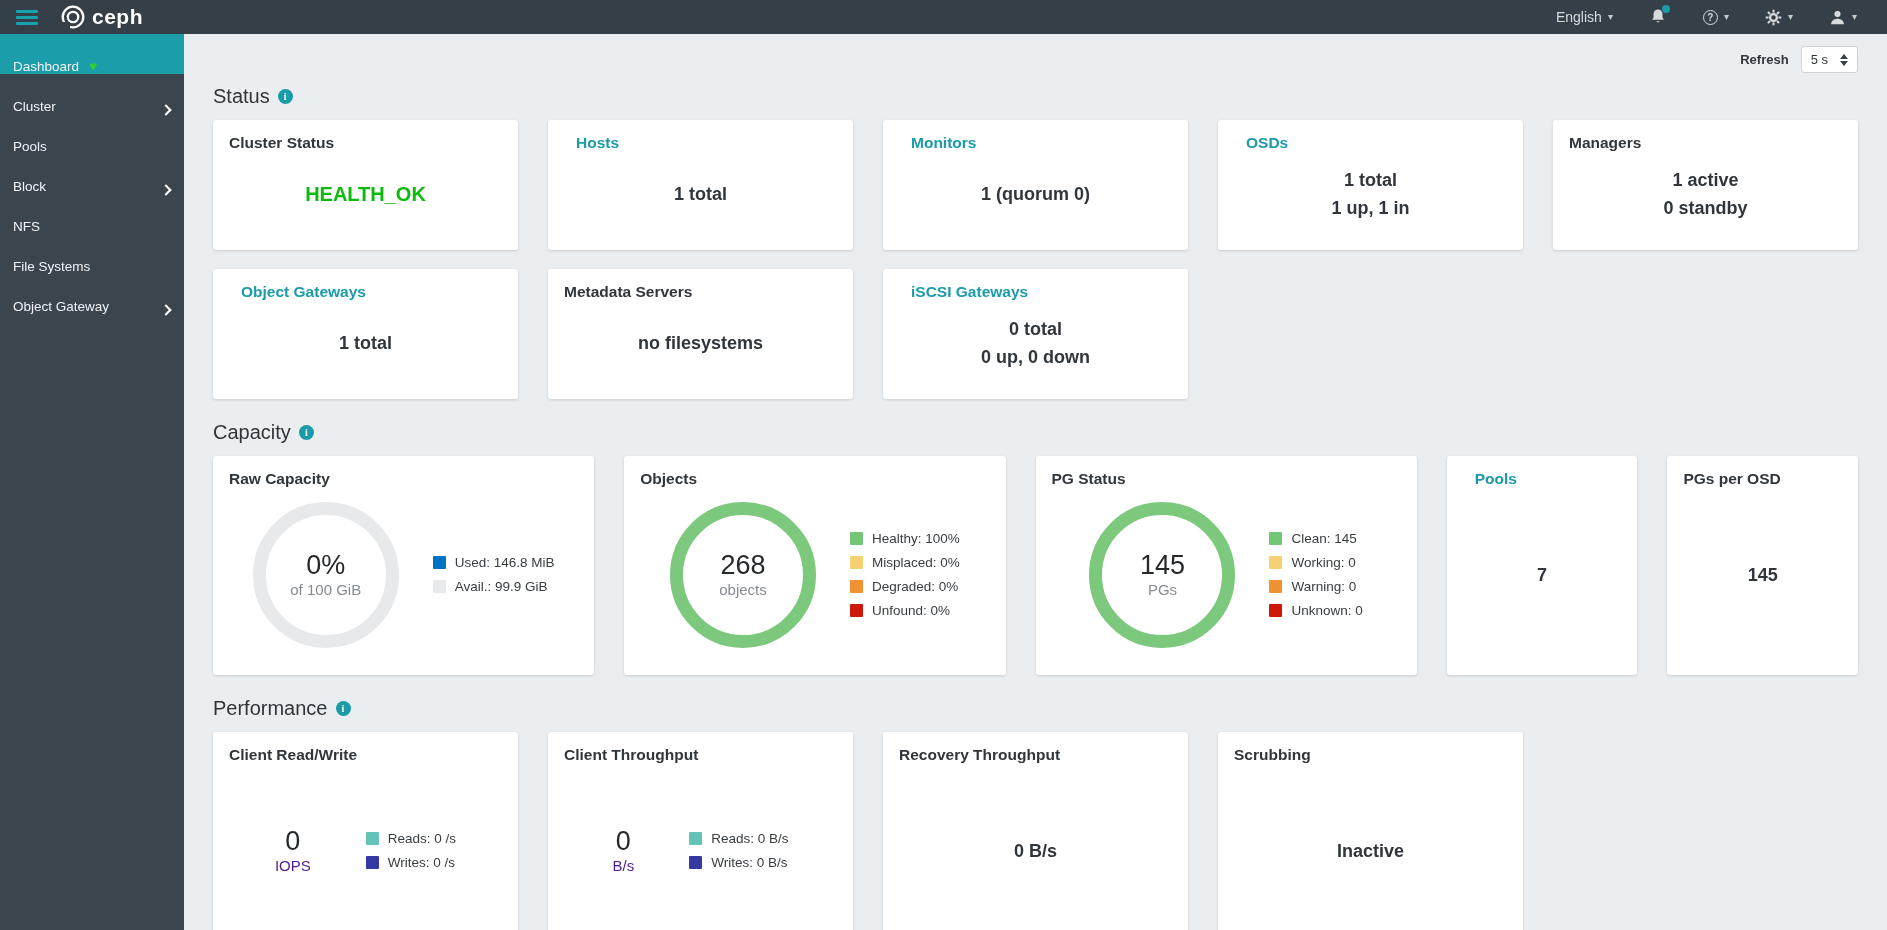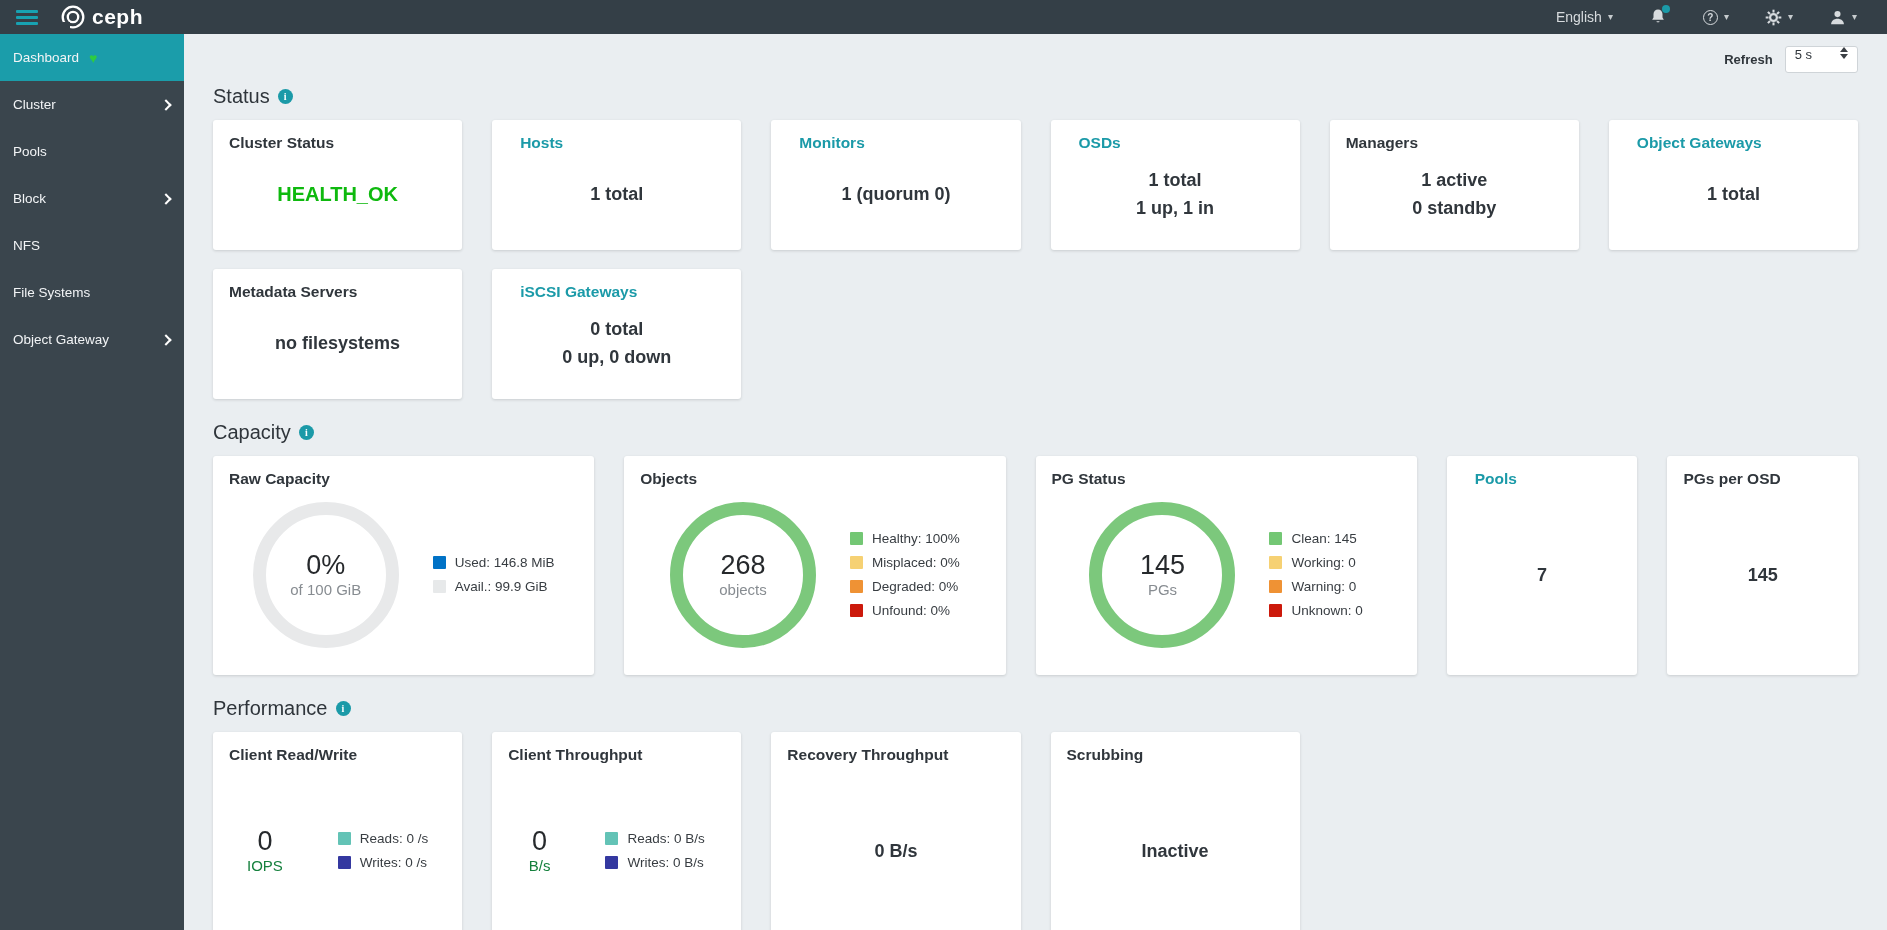--- a/index.html
+++ b/index.html
@@ -20,52 +20,52 @@
   .bell-wrap { position:relative; }
   .badge-dot { position:absolute; top:-3px; right:-3px; width:8px; height:8px;
     border-radius:50%; }
   .qmark { width:15px; height:15px; border:1.5px solid #d7dbde; border-radius:50%;
     display:inline-flex; align-items:center; justify-content:center; font-size:10px;
     font-weight:700; }
 
   
   .shell { display:flex; height:896px; }
   .sidebar { width:184px; background:#3a454d; flex:none; padding-top:0; }
-  .side-item { height:47px; display:flex; align-items:center; padding:0 14px 0 13px;
+  .side-item { height:40px; display:flex; align-items:flex-end; padding:0 14px 0 13px;
     color:#f2f4f6; font-size:13.5px; cursor:pointer; }
   .side-item.active { background:#1b9daa; }
   .chev { width:8px; height:8px; border-right:2.4px solid #fff; border-top:2.4px solid #fff;
     transform:rotate(45deg); margin-left:auto; }
   .heart { font-size:14px; margin-left:10px; }
 
   .content { flex:1; padding:12px 29px 0 29px; overflow:hidden; }
 
   
   .refresh-row { display:flex; justify-content:flex-end; align-items:center; gap:12px;
     height:27px; }
   .refresh-label { font-size:13px; font-weight:700; color:#30363c; }
-  .select-box { display:flex; align-items:flex-start; gap:28px; background:#fff;
+  .select-box { display:flex; align-items:center; gap:12px; background:#fff;
     border:1px solid #cfd4d8; border-radius:3px; height:27px; padding:0 9px;
     font-size:13px; color:#30363c; cursor:pointer; }
   .stepper { display:flex; flex-direction:column; gap:2px; }
   .tri-up { width:0; height:0; border-left:4px solid transparent; border-right:4px solid transparent;
     border-bottom:5px solid #3a3f44; }
   .tri-down { width:0; height:0; border-left:4px solid transparent; border-right:4px solid transparent;
     border-top:5px solid #3a3f44; }
 
   
   .section-head { display:flex; align-items:center; gap:8px; margin:12px 0 12px 0; }
   .section-head.tight { margin-top:22px; }
   .section-title { font-size:20px; color:#2f353b; font-weight:400; }
   .info-icon { width:15px; height:15px; border-radius:50%; background:#1b9aa8; color:#fff;
     font-size:10px; font-weight:700; font-family:"Liberation Serif", serif;
     display:inline-flex; align-items:center; justify-content:center; cursor:pointer; }
 
   
-  .grid4 { display:grid; grid-template-columns:repeat(6,1fr); column-gap:30px; row-gap:19px; }
+  .grid4 { display:grid; grid-template-columns:repeat(5,1fr); column-gap:30px; row-gap:19px; }
   .grid-cap { display:grid; grid-template-columns:2fr 2fr 2fr 1fr 1fr; column-gap:30px; }
   .card { background:#fff; border-radius:3px; box-shadow:0 1px 3px rgba(10,10,10,.14);
     padding:14px 16px; display:flex; flex-direction:column; }
   .status-card { height:130px; }
   .cap-card { height:219px; }
   .perf-card { height:219px; }
   .card-title { font-size:15.5px; font-weight:700; color:#30363c; }
   .card-title.link { color:#1b9aa8; cursor:pointer;padding-left:12px; }
   .card-body { flex:1; display:flex; align-items:center; justify-content:center; }
   .big { font-size:18px; font-weight:700; color:#30363c; text-align:center; line-height:28px; }
@@ -76,21 +76,21 @@
   .donut { width:146px; height:146px; border-radius:50%; border:13px solid #e8e9ea;
     display:flex; flex-direction:column; align-items:center; justify-content:center; flex:none; }
   .donut-val { font-size:27px; color:#26292c; line-height:1.1; }
   .donut-sub { font-size:15px; color:#878c91; margin-top:1px; }
   .legend { display:flex; flex-direction:column; }
   .lg-row { display:flex; align-items:center; gap:9px; margin:4.5px 0; font-size:13.5px;
     color:#383d42; white-space:nowrap; }
   .sq { width:13px; height:13px; border-radius:1px; flex:none; }
   .pv { text-align:center; }
   .pv-val { font-size:27px; color:#26292c; line-height:1.1; }
-  .pv-sub { font-size:15px; color:#15803d; margin-top:1px; }
+  .pv-sub { font-size:15px; color:#4c1d95; margin-top:1px; }
 </style>
 </head>
 <body>
 
 <div class="navbar">
   <div class="nav-left">
     <div class="hamburger">
       <span></span>
         <span></span>
         <span></span>

